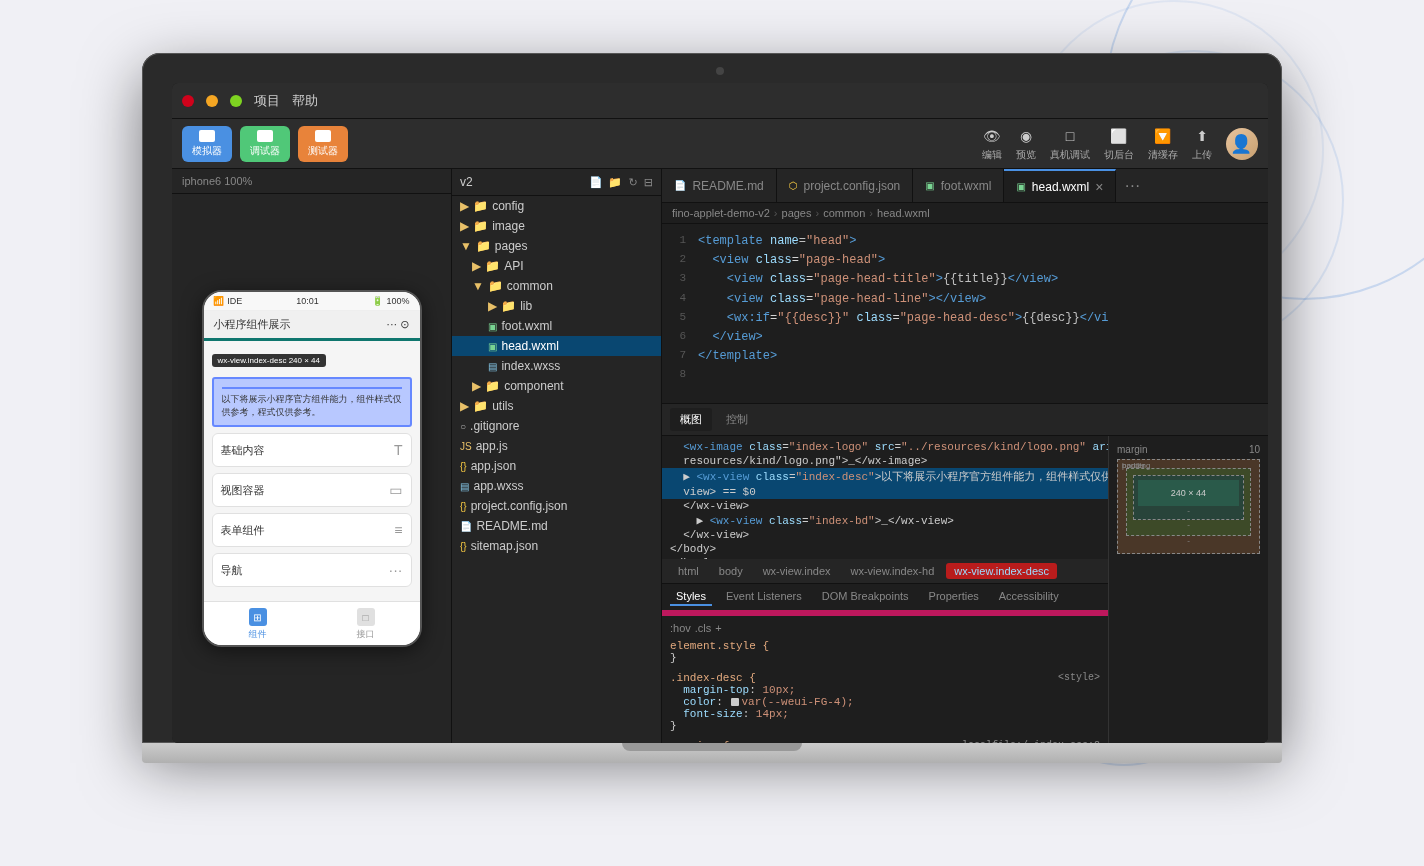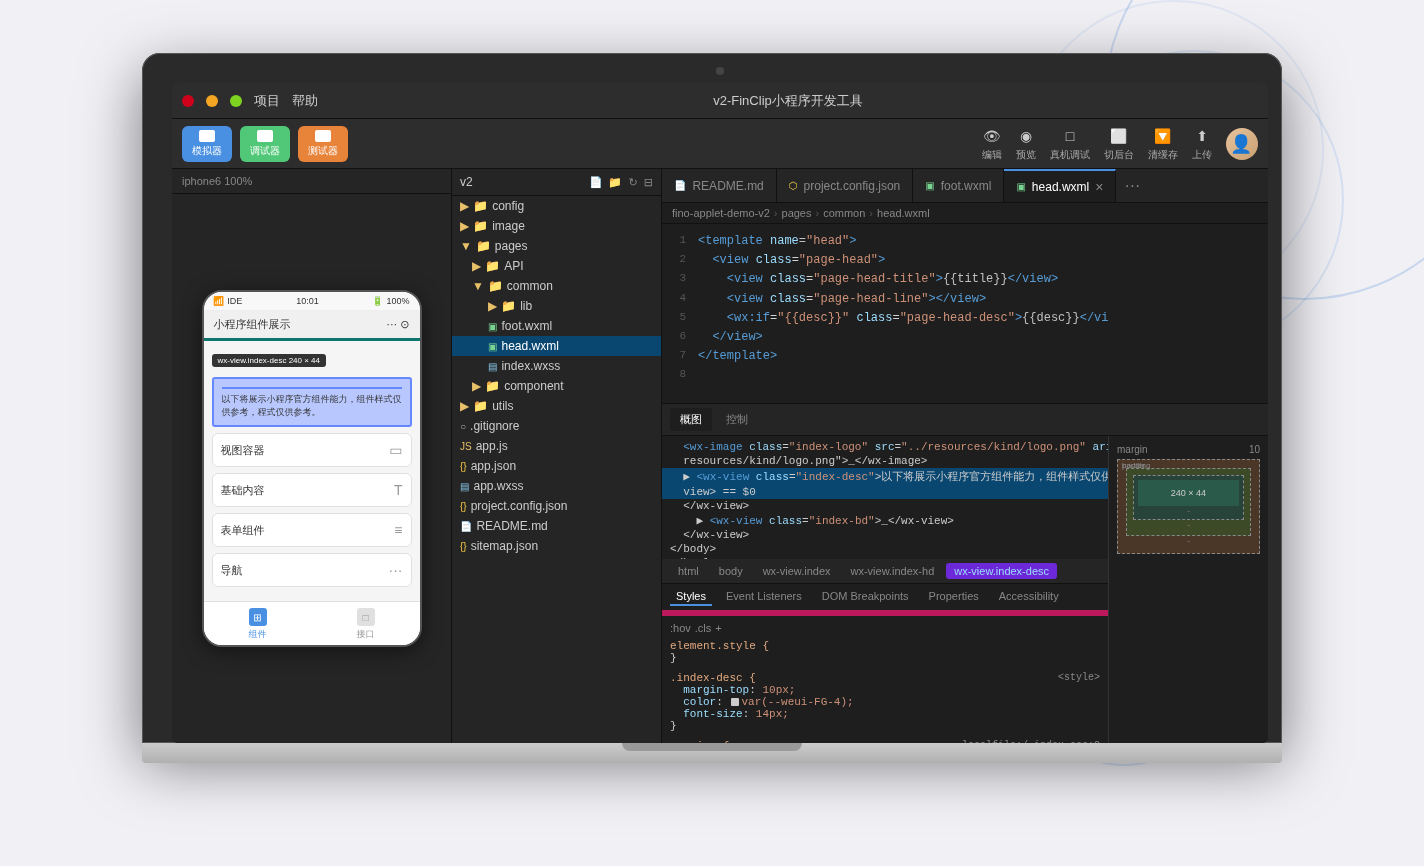--- a/index.html
+++ b/index.html
@@ -461,21 +461,21 @@
       border-bottom: 1px solid #111;
       flex-wrap: wrap;
     }
     .element-tab {
       padding: 2px 8px;
       font-size: 11px;
       color: #888;
       cursor: pointer;
       border-radius: 3px;
     }
-    .element-tab.active { background: #6d28d9; color: #9cdcfe; }
+    .element-tab.active { background: #b91c1c; color: #9cdcfe; }
     .styles-panel {
       padding: 6px 8px;
       flex: 1;
       overflow: auto;
     }
     .style-filter {
       display: flex;
       align-items: center;
       gap: 4px;
       margin-bottom: 6px;
@@ -603,21 +603,20 @@
       <div class="ide-window">
 
         <div class="title-bar">
           <div class="title-bar-left">
             <div class="win-btn win-btn-close"></div>
             <div class="win-btn win-btn-min"></div>
             <div class="win-btn win-btn-max"></div>
             <span class="menu-item">项目</span>
             <span class="menu-item">帮助</span>
           </div>
-          <div class="title-center">v2-FinClip小程序开发工具</div>
           <div class="title-bar-right">
           </div>
         </div>
 
         <div class="mode-bar">
           <div class="mode-buttons">
             <div class="mode-btn" style="background:#4a90e2; border-radius:6px; padding:4px 10px;">
               <div class="mode-btn-icon" style="background:#fff; width:16px;height:12px;border-radius:2px;margin-bottom:2px;"></div>
               <span class="mode-btn-label" style="color:#fff;font-size:10px;">模拟器</span>
             </div>
@@ -684,26 +683,26 @@
 
                   <div style="position:relative; margin-bottom:6px;">
                     <div style="background:#333; color:#fff; font-size:8px; padding:2px 6px; border-radius:3px; margin-bottom:10px; display:inline-block;">wx-view.index-desc  240 × 44</div>
                     <div style="background:#b8c8ff; border:2px solid #6688ff; border-radius:3px; padding:6px 8px; font-size:9px; color:#333;">
                       <div style="border-bottom:2px solid #6688ff; margin-bottom:4px; padding-bottom:2px;"></div>
                       <span>以下将展示小程序官方组件能力，组件样式仅供参考，程式仅供参考。</span>
                     </div>
                   </div>
 
                   <div class="phone-component-item">
+                    <span>基础内容</span>
+                    <span class="phone-component-icon">T</span>
+                  </div>
+                  <div class="phone-component-item">
                     <span>视图容器</span>
                     <span class="phone-component-icon">▭</span>
-                  </div>
-                  <div class="phone-component-item">
-                    <span>基础内容</span>
-                    <span class="phone-component-icon">T</span>
                   </div>
                   <div class="phone-component-item">
                     <span>表单组件</span>
                     <span class="phone-component-icon">≡</span>
                   </div>
                   <div class="phone-component-item">
                     <span>导航</span>
                     <span class="phone-component-icon">···</span>
                   </div>
                 </div>

